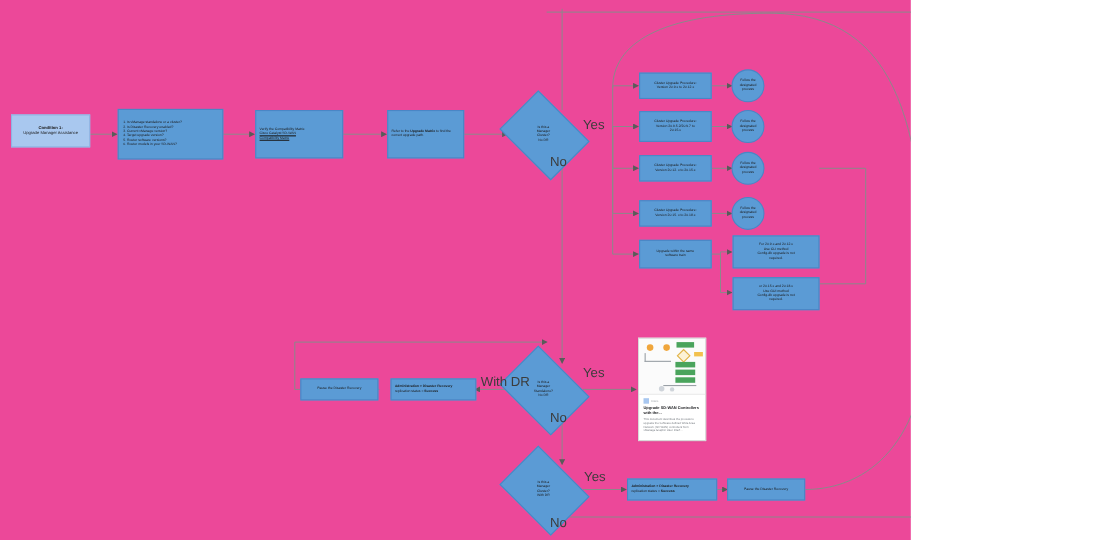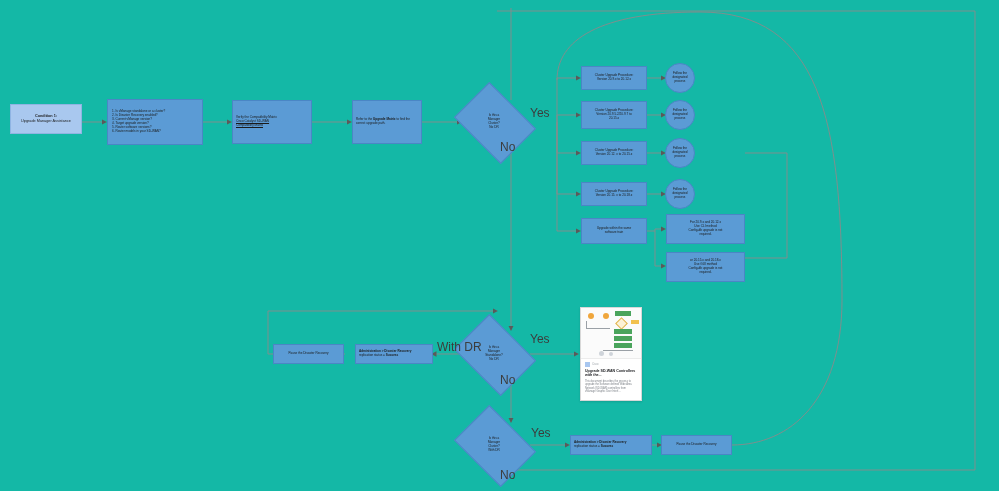--- a/index.html
+++ b/index.html
@@ -1,17 +1,17 @@
 <!DOCTYPE html>
 <html><head>
 <meta charset="utf-8">
 <style>
   html,body{margin:0;padding:0;background:#ffffff;}
   body{font-family:"Liberation Sans",sans-serif;}
-  #canvas{position:relative;width:999px;height:491px;background:#14b8a6;overflow:hidden;}
+  #canvas{position:relative;width:828px;height:491px;background:#ec4899;overflow:hidden;}
   svg.edges{position:absolute;left:0;top:0;width:999px;height:491px;pointer-events:none;}
 
   .node{position:absolute;box-sizing:border-box;display:flex;align-items:center;justify-content:center;
         text-align:center;color:#1b1b1b;line-height:1.25;}
   .rect{background:#5b9bd5;border:1px solid #4a86c5;}
   .rect.lite{background:#a9c8ef;border:1px solid #8fb4e3;}
   .rect .inner{padding:2px 3px;width:100%;}
   .circ{background:#5b9bd5;border:1px solid #4a86c5;border-radius:50%;}
   .diamond{background:transparent;border:none;}
   .diamond .dshape{position:absolute;left:0;top:0;width:100%;height:100%;

